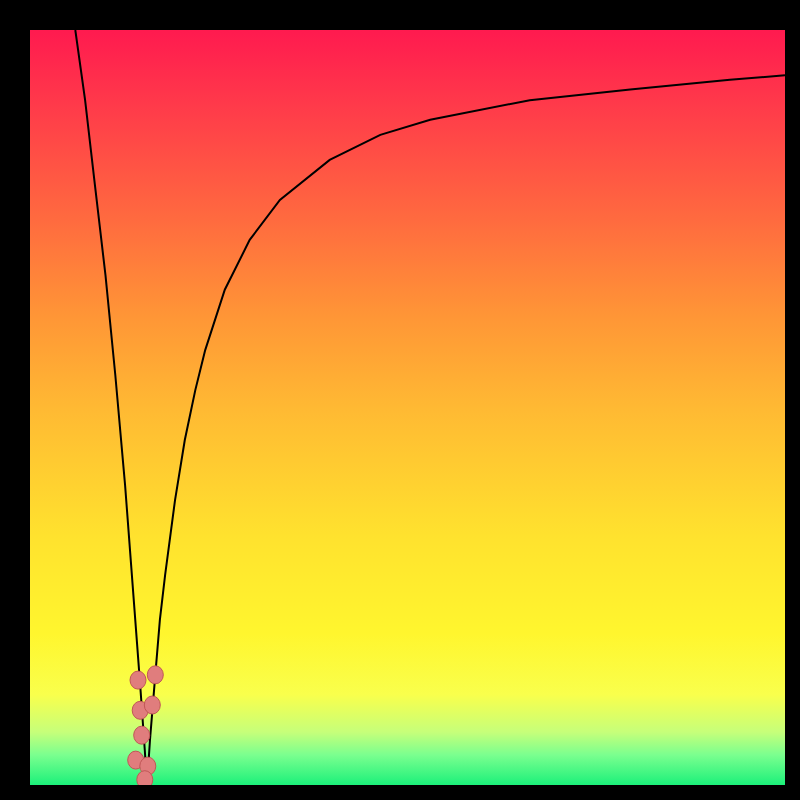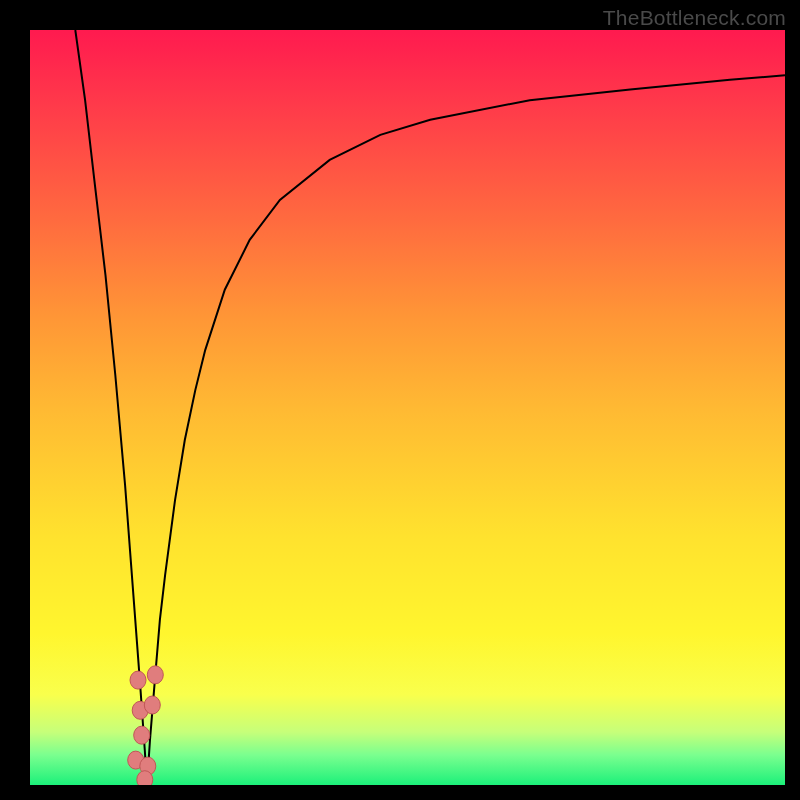--- a/index.html
+++ b/index.html
@@ -59,21 +59,20 @@
     fill: #e07d7d;
     stroke: #c05656;
     stroke-width: 1;
   }
 </style>
 </head>
 <body>
 
 <div class="frame">
 
-  <div class="watermark">TheBottleneck.com</div>
 
   <div class="plot-area">
     <svg class="curve" viewBox="0 0 755 755" preserveAspectRatio="none">
       <path d="M45.3 0.0 L55.1 70.2 L64.9 154.8 L75.5 245.4 L85.3 345.0 L95.1 455.3 L104.9 585.1 L110.2 655.3 L114.8 720.3 L117.0 755.0" fill="none" stroke="#000" stroke-width="2"></path>
       <path d="M117.0 755.0 L120.0 709.7 L125.3 644.8 L129.9 589.7 L135.1 545.1 L145.0 470.4 L154.8 410.0 L165.3 360.1 L175.2 320.1 L194.8 259.7 L219.7 209.9 L249.9 169.9 L299.7 129.9 L350.3 104.9 L400.2 89.8 L499.8 70.2 L600.2 59.6 L699.9 49.8 L755.0 45.3" fill="none" stroke="#000" stroke-width="2"></path>
       <g>
           <ellipse cx="108.0" cy="650.1" rx="8" ry="9" class="dot"></ellipse>
           <ellipse cx="125.3" cy="644.8" rx="8" ry="9" class="dot"></ellipse>
           <ellipse cx="110.2" cy="680.3" rx="8" ry="9" class="dot"></ellipse>
           <ellipse cx="122.3" cy="675.0" rx="8" ry="9" class="dot"></ellipse>

